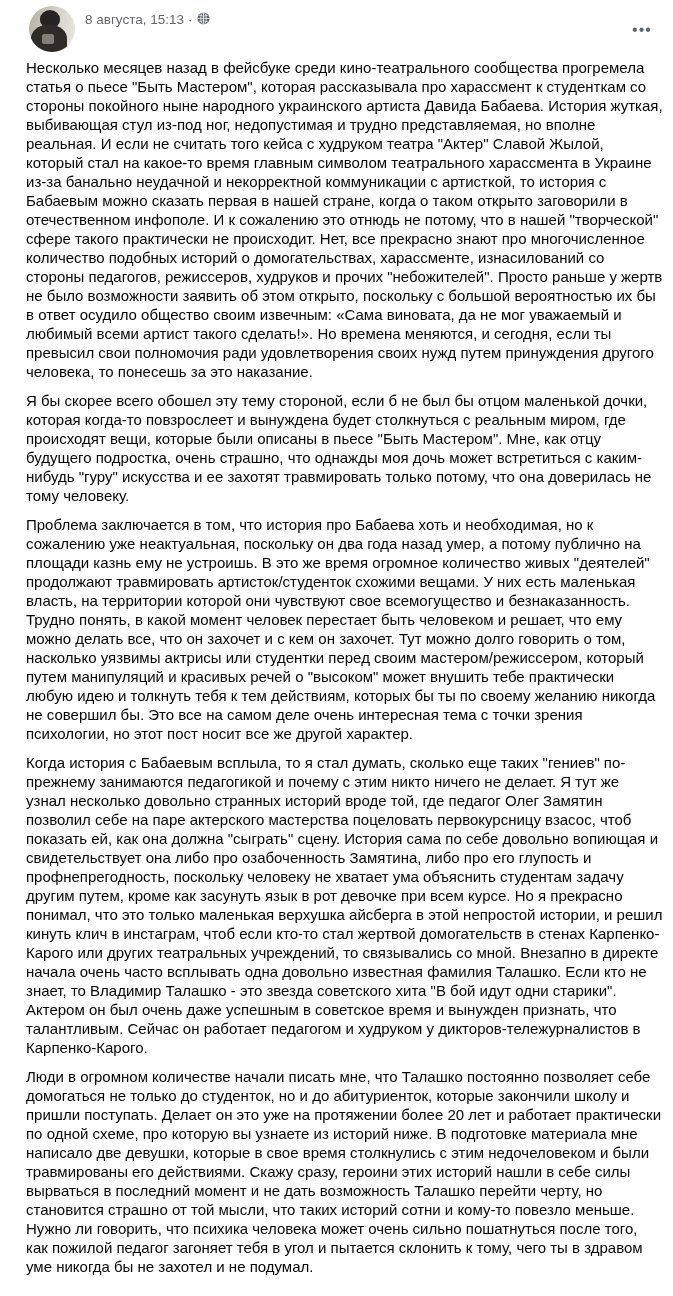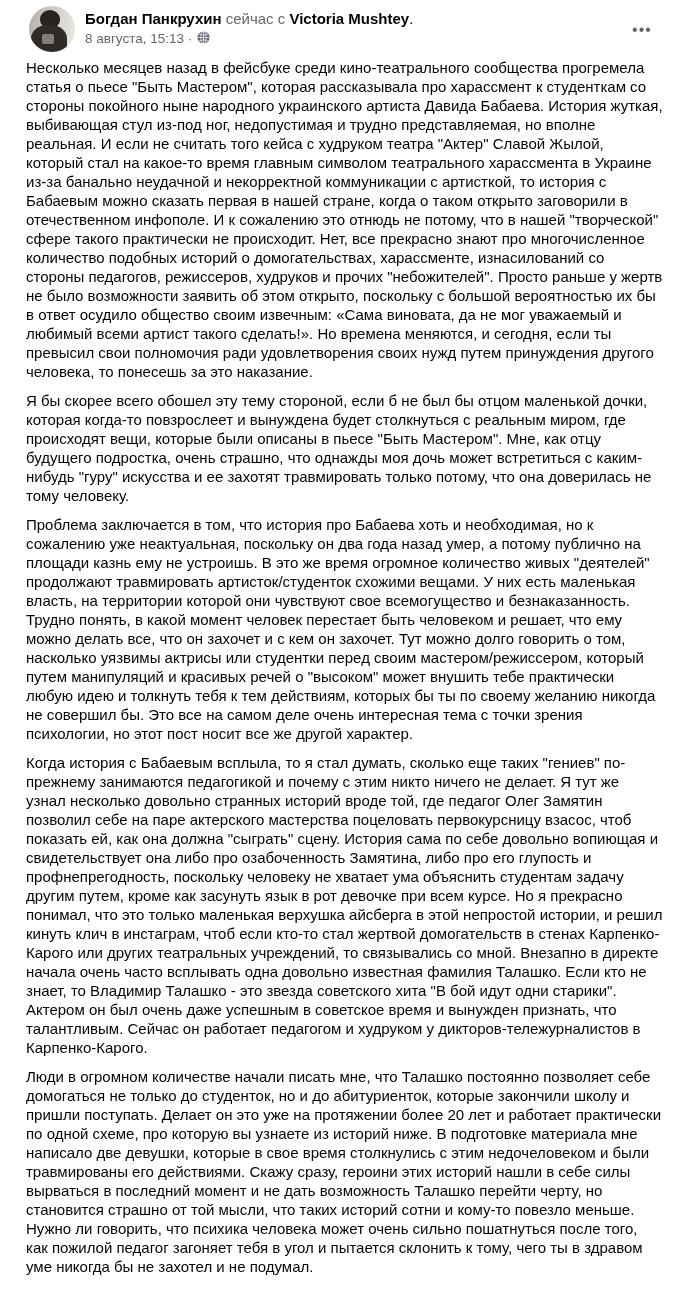--- a/index.html
+++ b/index.html
@@ -105,25 +105,20 @@
 
 <div class="post">
 
   <div class="post-header">
     <div class="avatar">
       <div class="head"></div>
       <div class="torso"></div>
       <div class="print"></div>
     </div>
     <div class="header-text">
-      <div class="name-row">
-        <span class="author">Богдан Панкрухин</span>
-        <span class="context">сейчас с</span>
-        <span class="tagged">Victoria Mushtey</span><span>.</span>
-      </div>
       <div class="meta-row">
         <span class="ts">8 августа, 15:13</span>
         <span>·</span>
         <span class="globe">
           <svg width="13" height="13" viewBox="0 0 16 16">
             <circle cx="8" cy="8" r="7.5" fill="#606770"></circle>
             <path d="M0.5 8 H15.5 M8 0.5 V15.5 M2 3.6 Q8 7 14 3.6 M2 12.4 Q8 9 14 12.4" stroke="#ffffff" stroke-width="1" fill="none" opacity="0.85"></path>
             <ellipse cx="8" cy="8" rx="3.4" ry="7.5" fill="none" stroke="#ffffff" stroke-width="1" opacity="0.85"></ellipse>
           </svg>
         </span>

